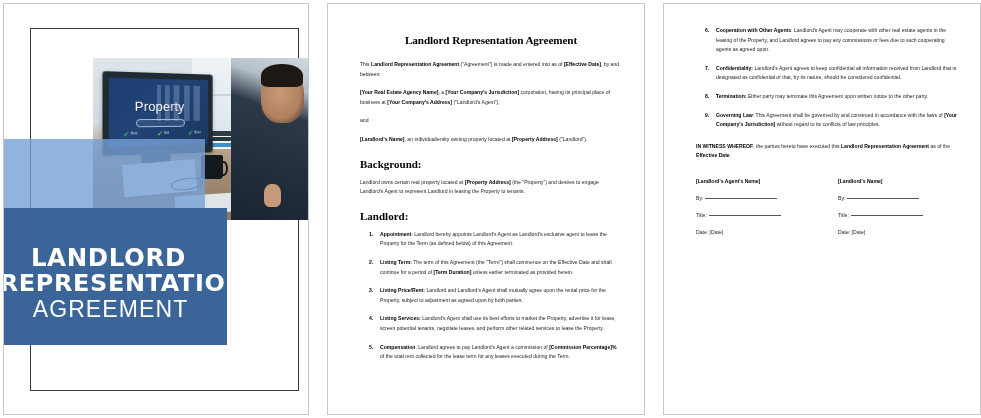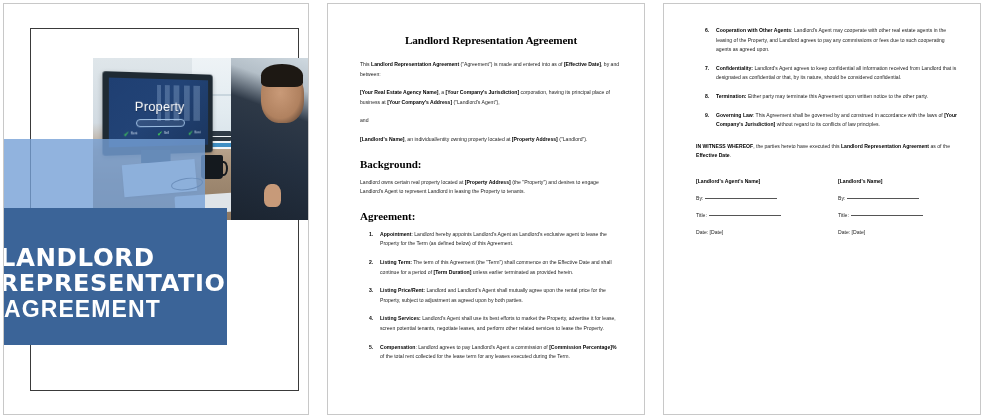--- a/index.html
+++ b/index.html
@@ -338,39 +338,39 @@
     top: 204px;
     width: 223px;
     height: 137px;
     background: #3b6498;
   }
   .cover-title {
     position: absolute;
     left: 0;
     right: 10px;
     top: 38px;
-    text-align: left;
+    text-align: center;
     color: #ffffff;
   }
   .title-line1,
   .title-line2 {
     font-family: "DejaVu Sans", sans-serif;
     font-weight: 700;
     font-size: 24px;
     line-height: 25px;
     letter-spacing: 0.6px;
     display: block;
     transform: scaleX(1.02);
     transform-origin: right center;
   }
   .title-line2 { font-size: 23.5px; }
   .title-line3 {
     display: block;
     font-family: "Liberation Sans", sans-serif;
-    font-weight: 700;
+    font-weight: 400;
     font-size: 23px;
     line-height: 27px;
     letter-spacing: 1.1px;
     color: #ffffff;
   }
 
   
   .doc {
     position: absolute;
     left: 32px;
@@ -539,21 +539,21 @@
       <div class="doc-title">Landlord Representation Agreement</div>
 
       <p class="para">This <b>Landlord Representation Agreement</b> ("Agreement") is made and entered into as of <b>[Effective Date]</b>, by and between:</p>
       <p class="para"><b>[Your Real Estate Agency Name]</b>, a <b>[Your Company's Jurisdiction]</b> corporation, having its principal place of business at <b>[Your Company's Address]</b> ("Landlord's Agent"),</p>
       <p class="para">and</p>
       <p class="para"><b>[Landlord's Name]</b>, an individual/entity owning property located at <b>[Property Address]</b> ("Landlord").</p>
 
       <div class="section-head">Background:</div>
       <p class="para">Landlord owns certain real property located at <b>[Property Address]</b> (the "Property") and desires to engage Landlord's Agent to represent Landlord in leasing the Property to tenants.</p>
 
-      <div class="section-head">Agreement:</div>
+      <div class="section-head">Landlord:</div>
 
       <ol class="clauses">
         <li><b>Appointment</b>: Landlord hereby appoints Landlord's Agent as Landlord's exclusive agent to lease the Property for the Term (as defined below) of this Agreement.</li>
         <li><b>Listing Term:</b> The term of this Agreement (the "Term") shall commence on the Effective Date and shall continue for a period of <b>[Term Duration]</b> unless earlier terminated as provided herein.</li>
         <li><b>Listing Price/Rent:</b> Landlord and Landlord's Agent shall mutually agree upon the rental price for the Property, subject to adjustment as agreed upon by both parties.</li>
         <li><b>Listing Services:</b> Landlord's Agent shall use its best efforts to market the Property, advertise it for lease, screen potential tenants, negotiate leases, and perform other related services to lease the Property.</li>
         <li><b>Compensation</b>: Landlord agrees to pay Landlord's Agent a commission of <b>[Commission Percentage]%</b> of the total rent collected for the lease term for any leases executed during the Term.</li>
       </ol>
     </div>
   </div>

